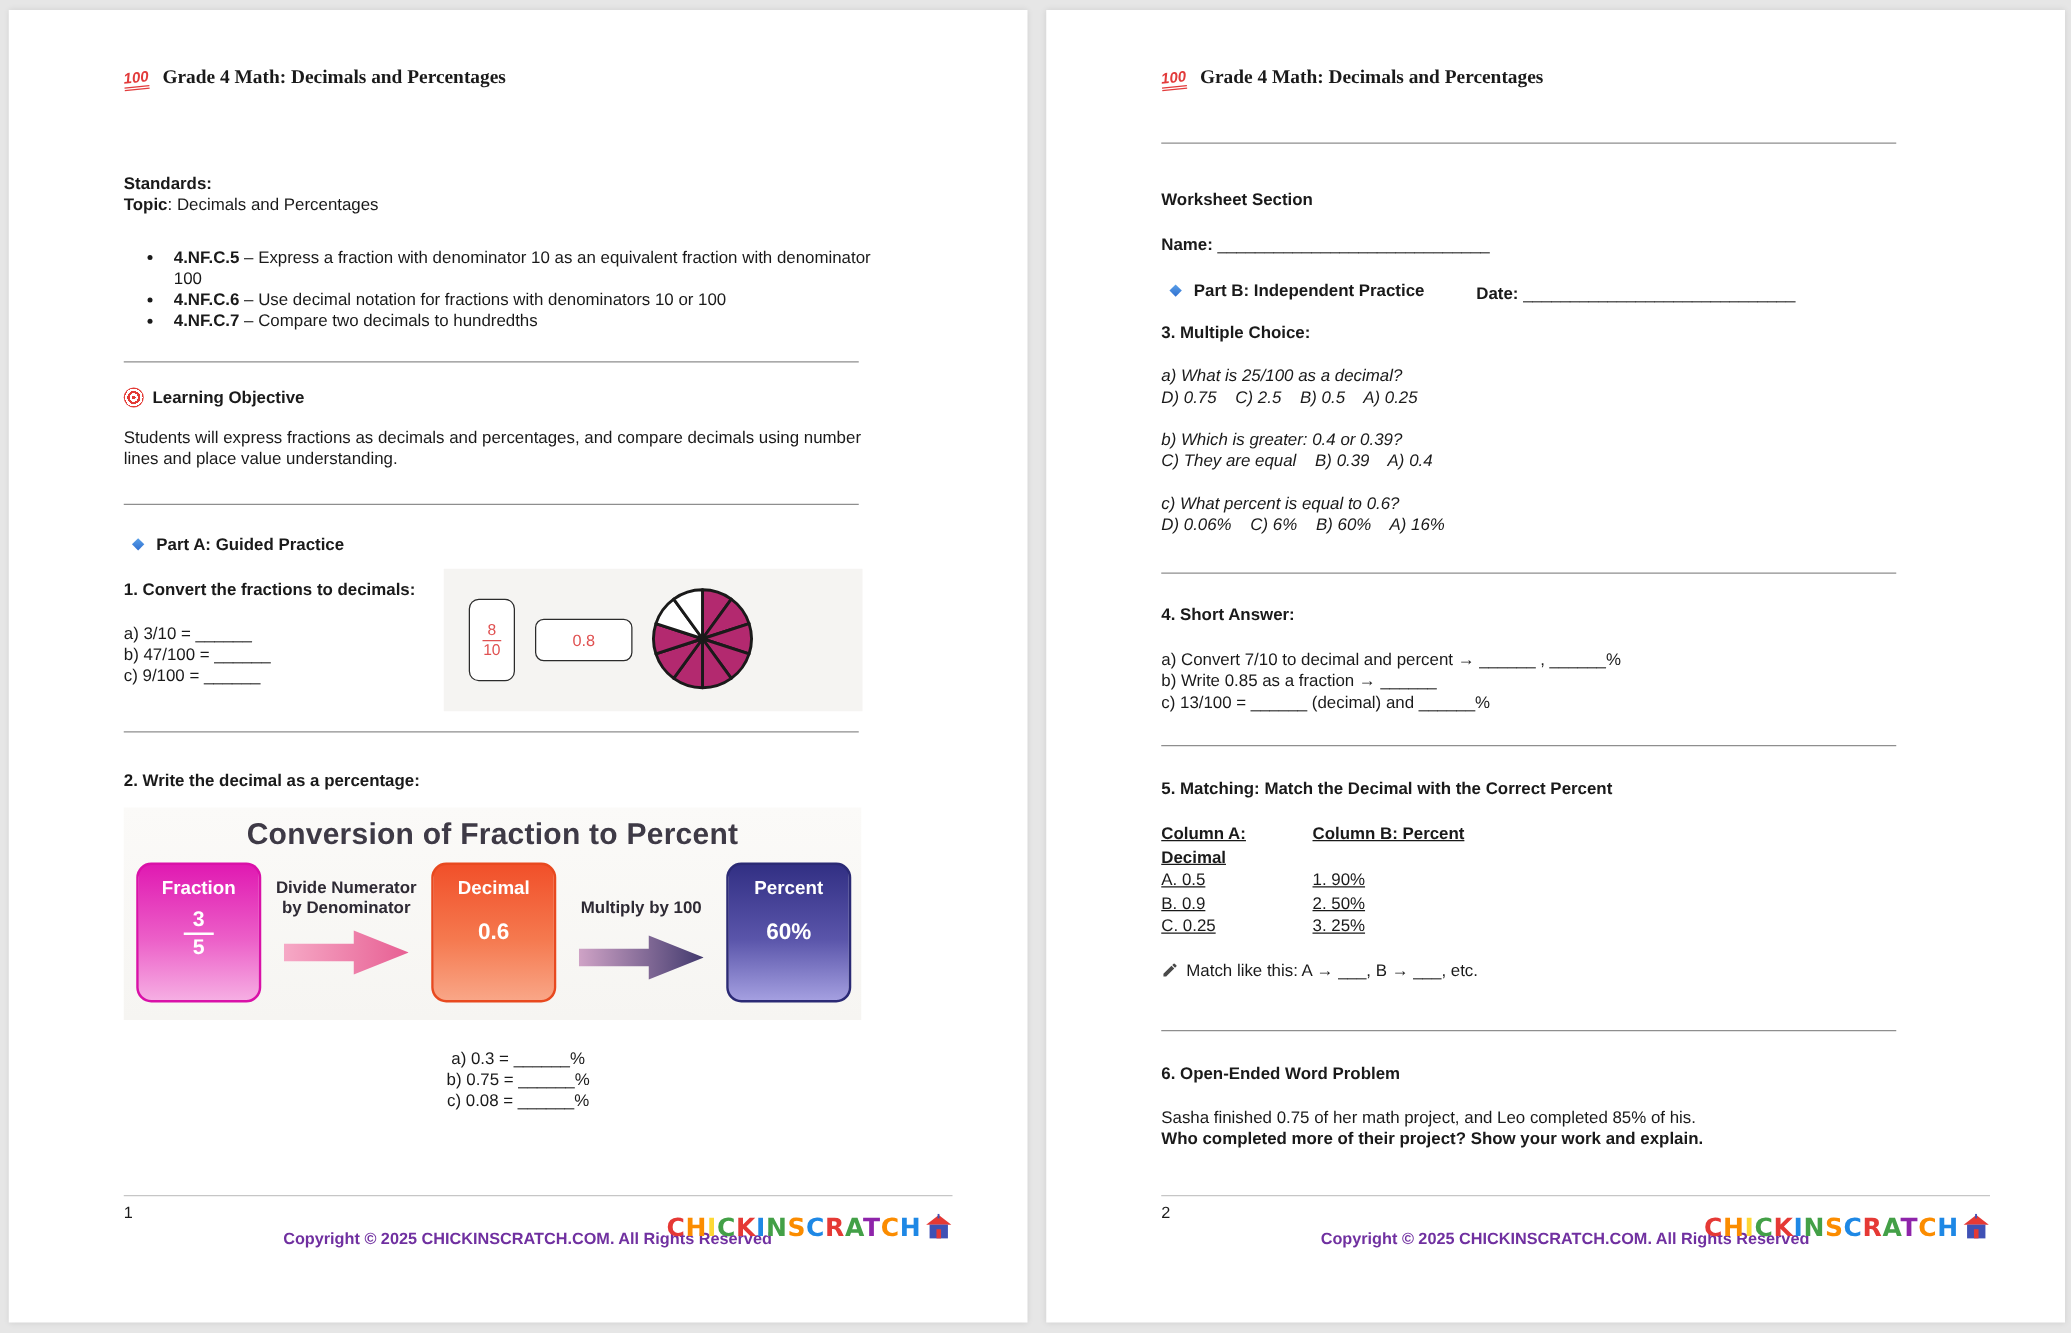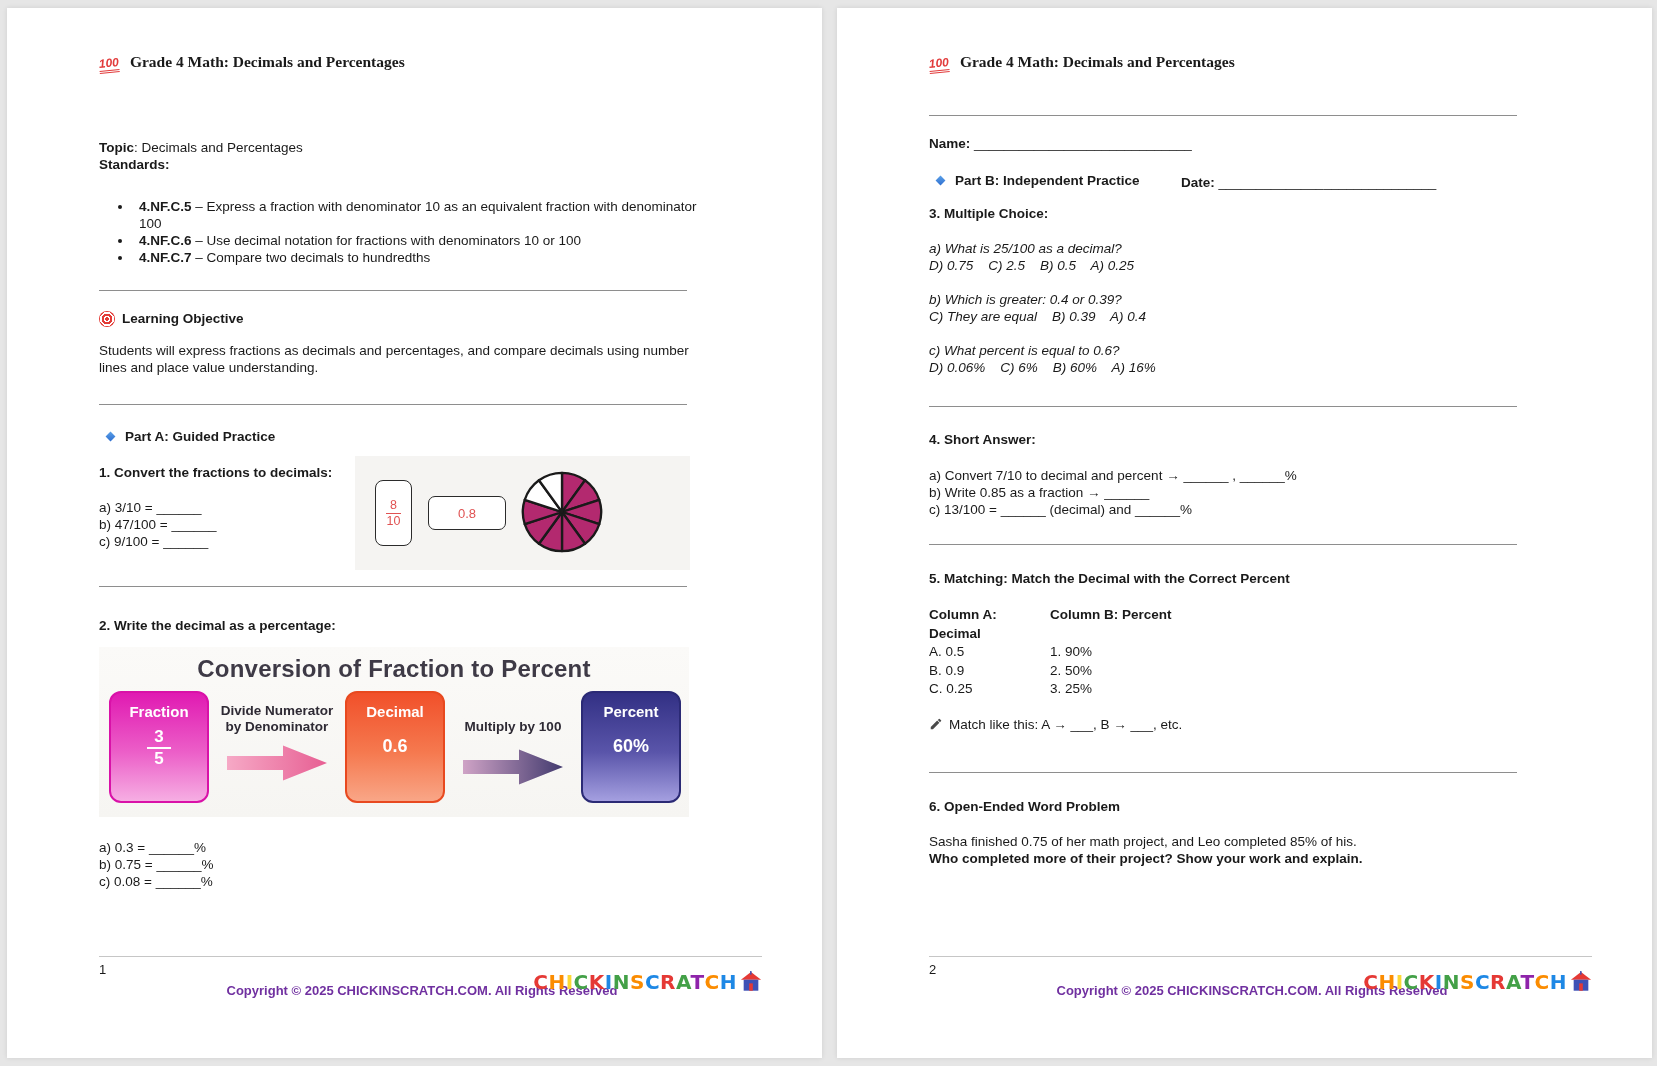--- a/index.html
+++ b/index.html
@@ -102,39 +102,39 @@
   .arrow-group-1 { margin-top:12px; }
   .arrow-group-2 { margin-top:28px; }
   .arrow-label { font-weight:bold; font-size:13.5px; color:#2e2a34; line-height:16px; }
   .arrow-shape {
     height:44px; width:100px; margin:6px auto 0 auto;
     clip-path:polygon(0 34%,56% 34%,56% 10%,100% 50%,56% 90%,56% 66%,0 66%);
   }
   .arrow-1 { background:linear-gradient(90deg,#f6a9c6,#e75f93); }
   .arrow-2 { background:linear-gradient(90deg,#cfa3c6,#423a6e); margin-top:10px; }
 
-  .q2-items { margin-top:22px; }
+  .q2-items { margin-top:22px;text-align:center; }
 
   
   .rule-p2-top { margin-top:42px; }
   .ws-section { margin-top:36px; font-weight:bold; }
   .name-row { margin-top:20px; position:relative; height:17px; }
   .date-part { position:absolute; left:252px; top:0;margin-top:39px; }
   .q3-title { margin-top:17px; }
   .mc-list { margin-top:18px; }
   .mc-item { margin-bottom:17px;font-style:italic; }
   .rule-q3 { margin-top:30px; }
   .q4-title { margin-top:24px; }
   .q4-items { margin-top:19px; }
   .rule-q4 { margin-top:26px; }
   .q5-title { margin-top:25px; }
   .match-table {
     margin-top:19px; display:grid; grid-template-columns:121px auto; width:max-content;
   }
-  .match-table div { line-height:18.5px; }
+  .match-table div { line-height:18.5px;text-decoration:underline; }
   .match-header { font-weight:bold; }
   .q5-note { margin-top:18px; display:flex; align-items:center; }
   .pencil-icon { margin-right:6px; flex:0 0 auto; }
   .rule-q5 { margin-top:40px; }
   .q6-title { margin-top:25px; }
   .q6-body { margin-top:18px; }
 
   
   .footer { position:absolute; left:92px; right:60px; top:948px; }
   .footer-rule { border-top:1px solid #c6c6c6; }
@@ -155,22 +155,22 @@
 <body>
 
 <div class="page" id="page-1">
   <div class="content">
     <div class="doc-header">
       <span class="emoji100">100</span>
       <span>Grade 4 Math: Decimals and Percentages</span>
     </div>
 
     <div class="topic-block">
+      <p class="line b">Standards:</p>
       <p class="line"><span class="b">Topic</span><span>: Decimals and Percentages</span></p>
-      <p class="line b">Standards:</p>
     </div>
 
     <ul class="standards-list">
       <li class="line"><span class="b">4.NF.C.5</span><span> – Express a fraction with denominator 10 as an equivalent fraction with denominator 100</span></li>
       <li class="line"><span class="b">4.NF.C.6</span><span> – Use decimal notation for fractions with denominators 10 or 100</span></li>
       <li class="line"><span class="b">4.NF.C.7</span><span> – Compare two decimals to hundredths</span></li>
     </ul>
 
     <hr class="rule rule-1">
 
@@ -282,20 +282,21 @@
 
 <div class="page" id="page-2">
   <div class="content">
     <div class="doc-header">
       <span class="emoji100">100</span>
       <span>Grade 4 Math: Decimals and Percentages</span>
     </div>
 
     <hr class="rule rule-p2-top">
 
+    <p class="line ws-section">Worksheet Section</p>
 
     <div class="name-row">
       <span><span class="b">Name:</span><span> _____________________________</span></span>
       <span class="date-part"><span class="b">Date:</span><span> _____________________________</span></span>
     </div>
 
     <div class="part-heading part-heading-p2">
       <span class="diamond-icon"></span>
       <span>Part B: Independent Practice</span>
     </div>

